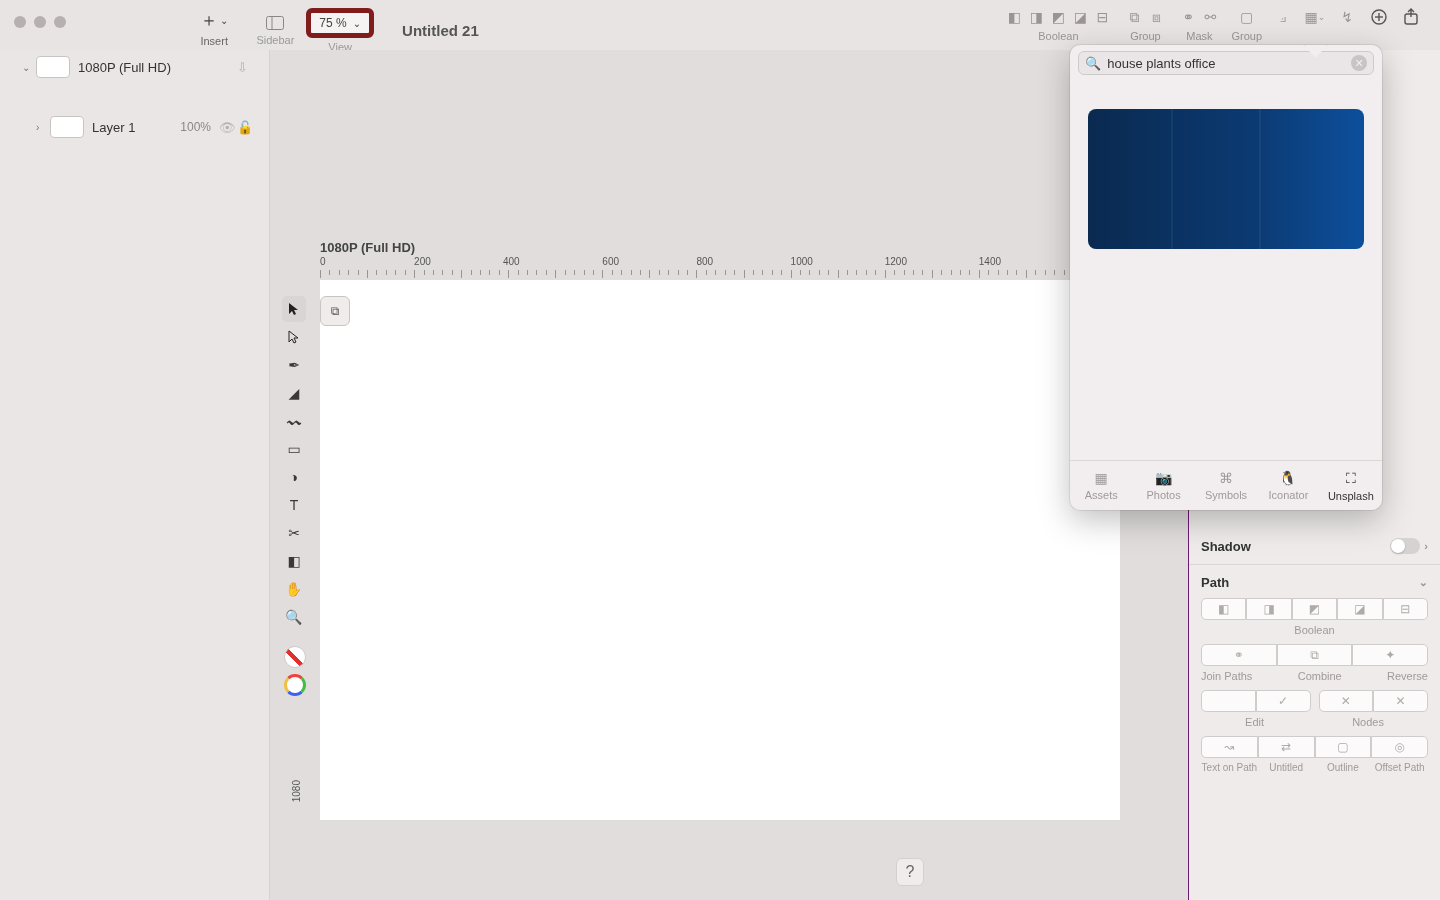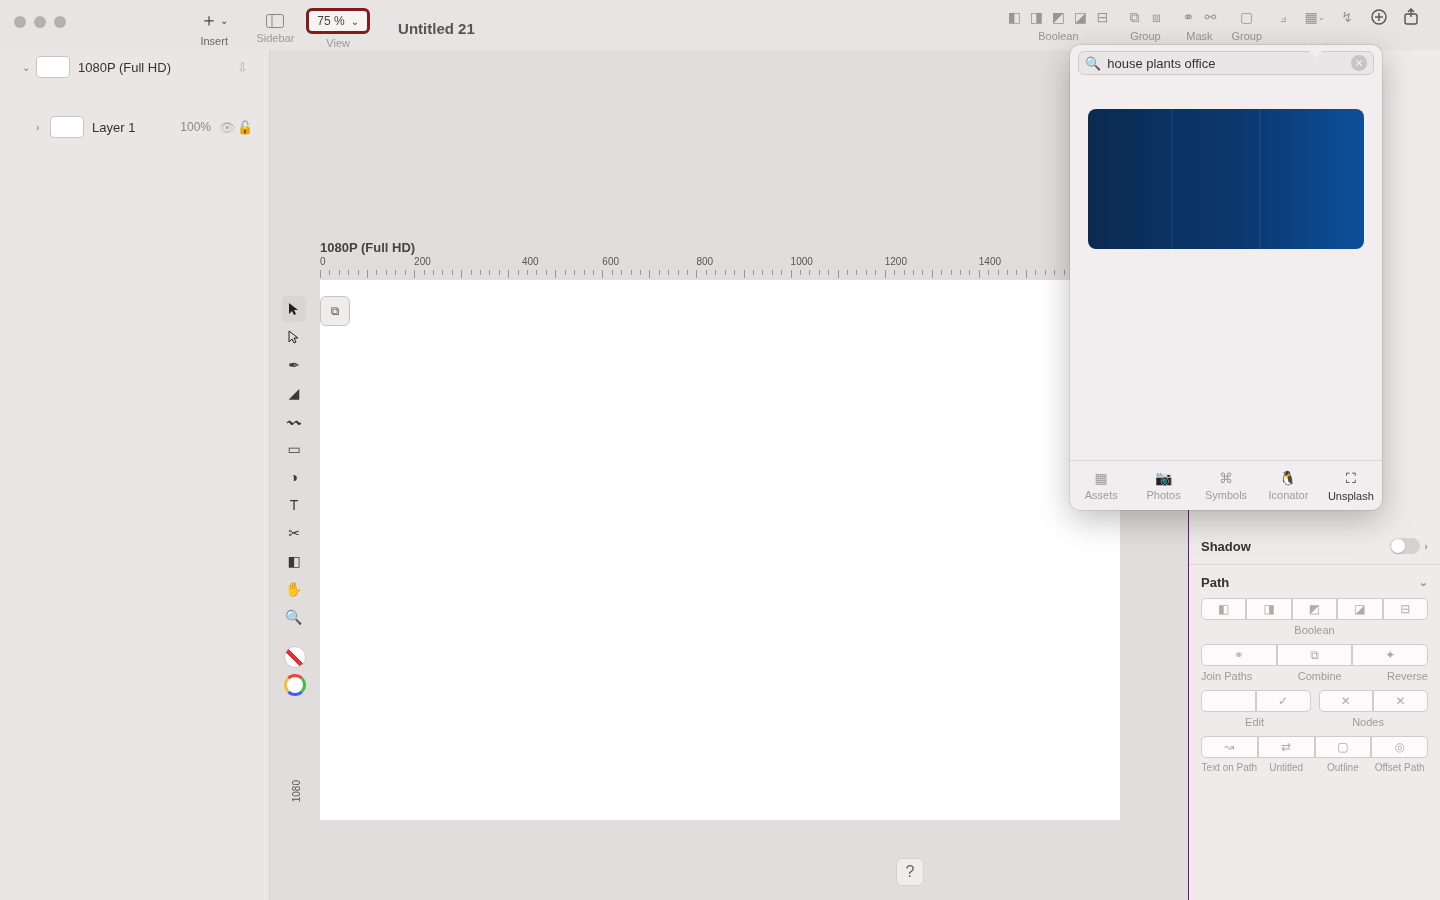--- a/index.html
+++ b/index.html
@@ -14,21 +14,21 @@
 .insert-btn .icon-row { display: flex; align-items: center; gap: 2px; font-size: 15px; color: #444; }
 .plus-icon { font-size: 18px; }
 .chev-down { font-size: 10px; }
 .insert-label { font-size: 11px; color: #666; }
 
 .middle-tools { display: flex; align-items: center; gap: 12px; padding-left: 28px; }
 .tool-group { display: flex; flex-direction: column; align-items: center; gap: 3px; }
 .tool-icon { width: 20px; height: 16px; display: flex; align-items: center; justify-content: center; color: #555; }
 .tool-label { font-size: 11px; color: #999; }
 
-.view-pill { display: flex; align-items: center; gap: 6px; background: #f6f3f3; border: 3px solid #7f1d1d; border-radius: 6px; padding: 3px 8px; font-size: 12px; color: #444; }
+.view-pill { display: flex; align-items: center; gap: 6px; background: #f6f3f3; border: 5px solid #7f1d1d; border-radius: 6px; padding: 3px 8px; font-size: 12px; color: #444; }
 
 .doc-title { font-size: 15px; font-weight: 600; color: #555; padding-left: 16px; }
 
 .toolbar-right { margin-left: auto; display: flex; align-items: flex-start; gap: 10px; padding-right: 18px; }
 .tool-cluster { display: flex; align-items: center; }
 .tiny-icon { width: 22px; height: 18px; display: flex; align-items: center; justify-content: center; color: #9a9494; font-size: 14px; }
 .cluster-col { display: flex; flex-direction: column; align-items: center; }
 .cluster-label { font-size: 11px; color: #9a9494; margin-top: 4px; }
 .small-chev { font-size: 9px; color: #999; }
 
@@ -265,21 +265,21 @@
       <span class="lock">🔓</span>
     </div>
   </div>
 
   <div class="canvas-wrap">
     <div class="artboard-label">1080P (Full HD)</div>
     <div class="h-ruler">
       <div class="ticks" id="hruler">
           <span class="h-tick-label" style="left: 0px;">0</span>
           <span class="h-tick-label" style="left: 94.1176px;">200</span>
-          <span class="h-tick-label" style="left: 202px; text-align: right;">400</span>
+          <span class="h-tick-label" style="left: 183px; text-align: right;">400</span>
           <span class="h-tick-label" style="left: 282.353px;">600</span>
           <span class="h-tick-label" style="left: 376.471px;">800</span>
           <span class="h-tick-label" style="left: 470.588px;">1000</span>
           <span class="h-tick-label" style="left: 564.706px;">1200</span>
           <span class="h-tick-label" style="left: 658.824px;">1400</span>
           <span class="h-tick-label" style="left: 752.941px;">1600</span>
           <div class="h-tick big" style="left: 0px; top: 12px;"></div>
           <div class="h-tick" style="left: 9.41176px; top: 12px;"></div>
           <div class="h-tick" style="left: 18.8235px; top: 12px;"></div>
           <div class="h-tick" style="left: 28.2353px; top: 12px;"></div>

